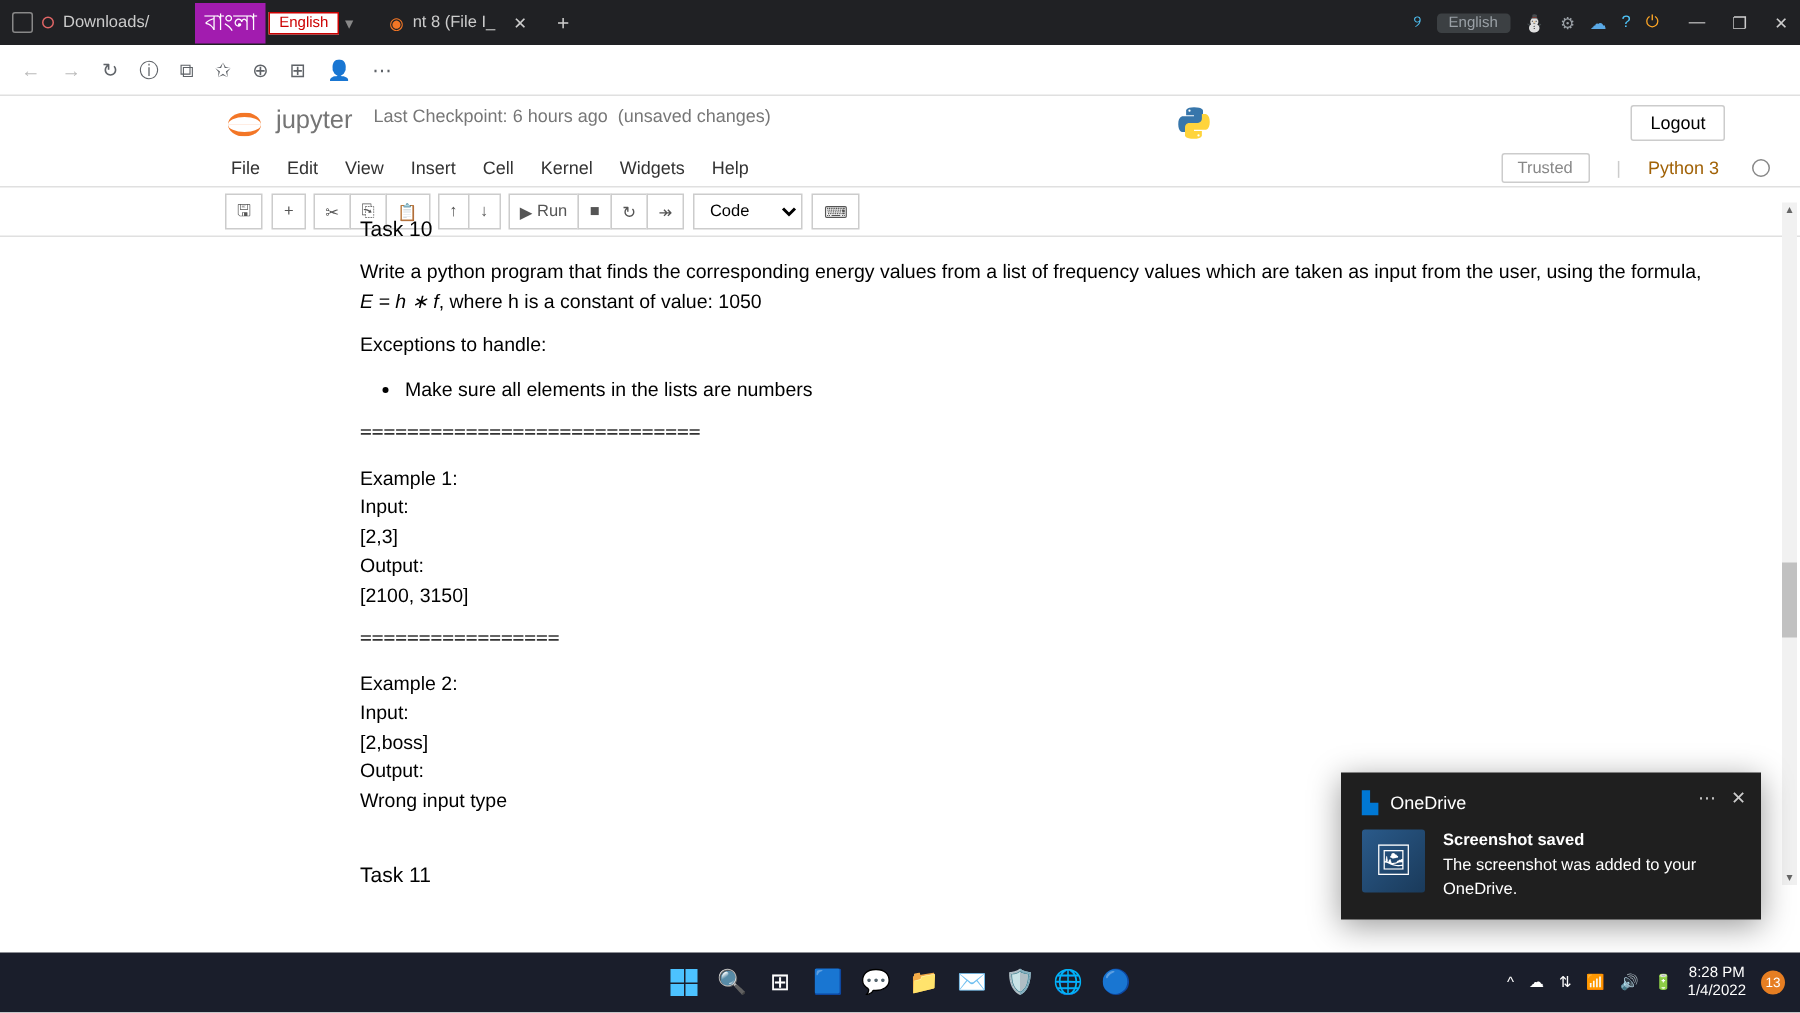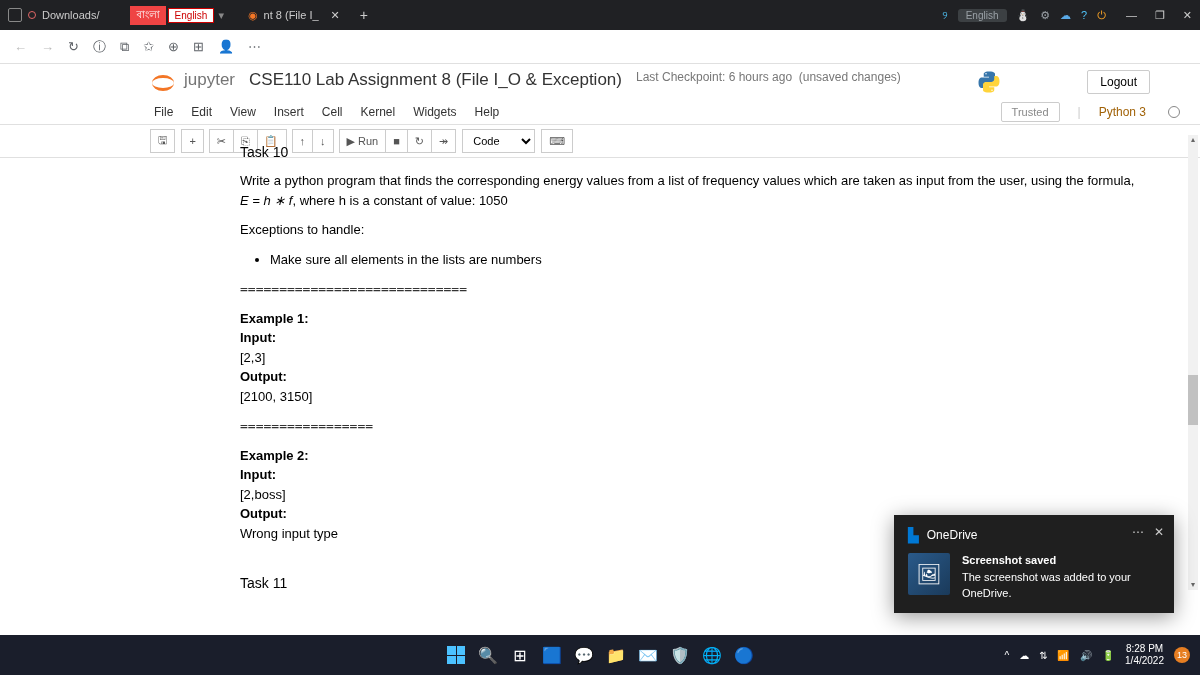--- a/index.html
+++ b/index.html
@@ -3,21 +3,21 @@
 <meta charset="utf-8">
 <style>
 *{margin:0;padding:0;box-sizing:border-box;font-family:"Segoe UI",Arial,sans-serif}
 body{width:1200px;height:675px;overflow:hidden;background:#fff;position:relative}
 .browser-top{height:30px;background:#202124;display:flex;align-items:center;padding:0 8px;color:#e8eaed;font-size:11px}
 .browser-top .tab-area{display:flex;align-items:center;gap:6px;flex:1}
 .square-icon{width:14px;height:14px;border:1.5px solid #888;border-radius:2px}
 .red-dot{width:8px;height:8px;border-radius:50%;border:1.5px solid #e06666}
 .downloads{color:#ccc}
 .lang-tabs{display:flex;align-items:center;margin-left:25px;gap:2px}
-.lang-b{background:#ef4444;color:#fff;padding:1px 6px;font-size:10px}
+.lang-b{background:#a21caf;color:#fff;padding:1px 6px;font-size:15px}
 .lang-e{background:#fff;color:#c00;padding:1px 6px;font-size:10px;border:1px solid #c00}
 .tab-file{display:flex;align-items:center;gap:6px;margin-left:18px;color:#ccc}
 .tab-x{color:#ccc;margin-left:6px;cursor:pointer}
 .tab-plus{color:#ccc;margin-left:14px;font-size:14px}
 .ime{margin-left:auto;display:flex;align-items:center;gap:10px;color:#9aa0a6}
 .ime .pill{background:#3c4043;padding:1px 8px;border-radius:3px;font-size:10px}
 .win-controls{display:flex;gap:18px;margin-left:20px;color:#ccc}
 .addr-bar{height:34px;display:flex;align-items:center;padding:0 14px;gap:14px;border-bottom:1px solid #e0e0e0;font-size:13px;color:#5f6368}
 .addr-bar .nav-arrow{color:#bbb}
 .addr-bar .url{flex:1;color:#5f6368}
@@ -42,21 +42,21 @@
 .tb-group{display:flex}
 .tb-group .tb-btn{border-radius:0;margin-left:-1px}
 .tb-select{border:1px solid #ccc;height:24px;padding:0 18px 0 6px;font-size:11px;background:#fff}
 .content{position:absolute;top:128px;bottom:62px;left:0;right:12px;overflow:hidden;padding-left:150px}
 .task-block{padding:14px 20px 10px 90px;font-size:13px;color:#000;line-height:1.5}
 .task-title{font-weight:normal;margin-bottom:8px;font-size:14px}
 .task-block p{margin-bottom:10px}
 .task-block ul{margin-left:30px;margin-bottom:10px}
 .sep{font-family:monospace;color:#333;margin:10px 0}
 .ex-block{font-family:inherit;line-height:1.5}
-.ex-block b{font-weight:bold}
+.ex-block b{font-weight:normal}
 .code-cell{display:flex;padding:4px 20px 4px 0;font-family:monospace;font-size:12px}
 .prompt{width:90px;text-align:right;padding-right:8px;color:#303f9f}
 .code-area{flex:1;border:1px solid #cfcfcf;padding:6px 8px;background:#f7f7f7}
 .code-area .comment{color:#408080;font-style:italic}
 .scrollbar{position:absolute;right:2px;top:135px;width:10px;height:455px;background:#f1f1f1}
 .scroll-thumb{background:#c1c1c1;width:100%;height:50px;position:absolute;top:240px}
 .scroll-arrow{position:absolute;width:10px;height:10px;font-size:8px;color:#666;text-align:center}
 .onedrive-toast{position:absolute;right:26px;bottom:62px;width:280px;background:#1f1f1f;color:#fff;padding:12px 14px;font-size:12px;box-shadow:0 4px 20px rgba(0,0,0,0.4)}
 .od-top{display:flex;align-items:center;gap:8px;margin-bottom:10px}
 .od-cloud{color:#0078d4;font-size:14px}
@@ -126,21 +126,20 @@
     <span>⋯</span>
   </div>
 </div>
 
 <div class="jupyter-header">
   <div class="jup-logo">
     <div class="top"></div>
       <div class="bot"></div>
   </div>
   <span class="jup-text">jupyter</span>
-  <span class="nb-title">CSE110 Lab Assignment 8 (File I_O &amp; Exception)</span>
   <span class="checkpoint"><span>Last Checkpoint: 6 hours ago</span> &nbsp;<span>(unsaved changes)</span></span>
   <svg class="py-logo" viewBox="0 0 32 32" style="margin-left:auto">
       <path fill="#3776ab" d="M16 2c-7 0-7 3-7 3v4h7v1H6s-4 0-4 7 4 7 4 7h3v-4s0-4 4-4h7s4 0 4-4V5s0-3-8-3zm-4 2a1 1 0 110 2 1 1 0 010-2z"></path>
       <path fill="#ffd43b" d="M16 30c7 0 7-3 7-3v-4h-7v-1h10s4 0 4-7-4-7-4-7h-3v4s0 4-4 4h-7s-4 0-4 4v7s0 3 8 3zm4-2a1 1 0 110-2 1 1 0 010 2z"></path>
     </svg>
   <button class="logout-btn">Logout</button>
 </div>
 
 <div class="menubar">
   <span>File</span>

